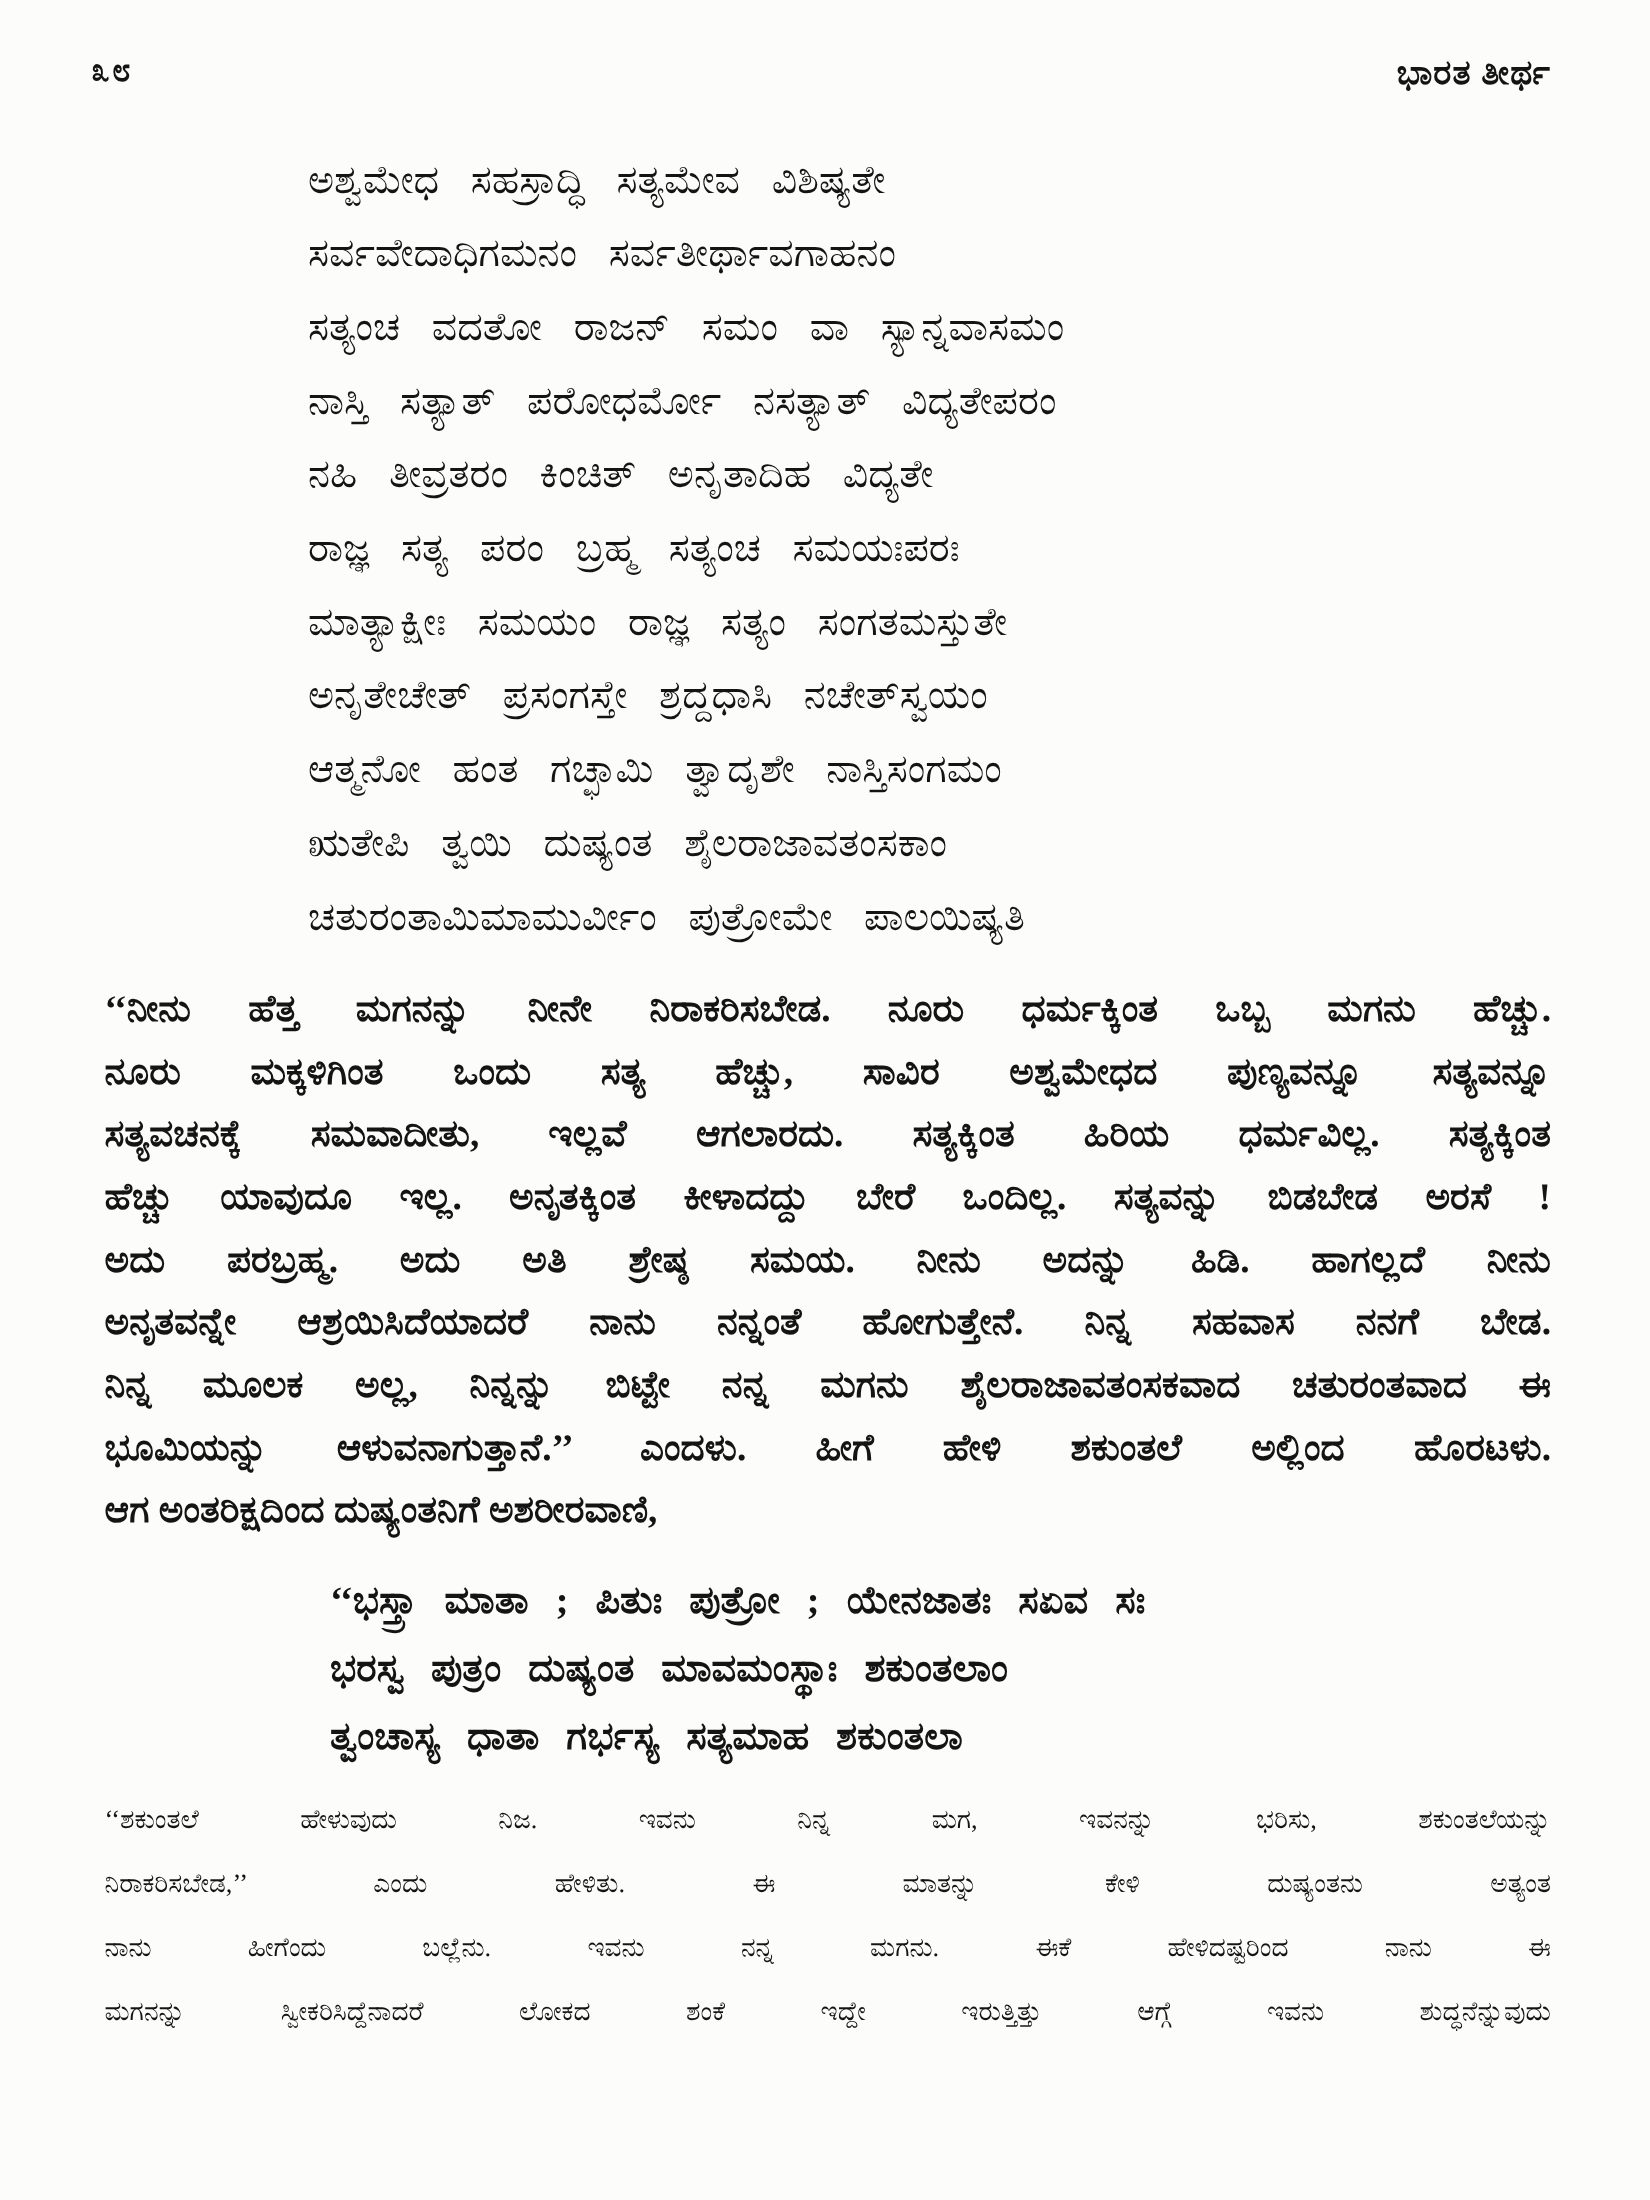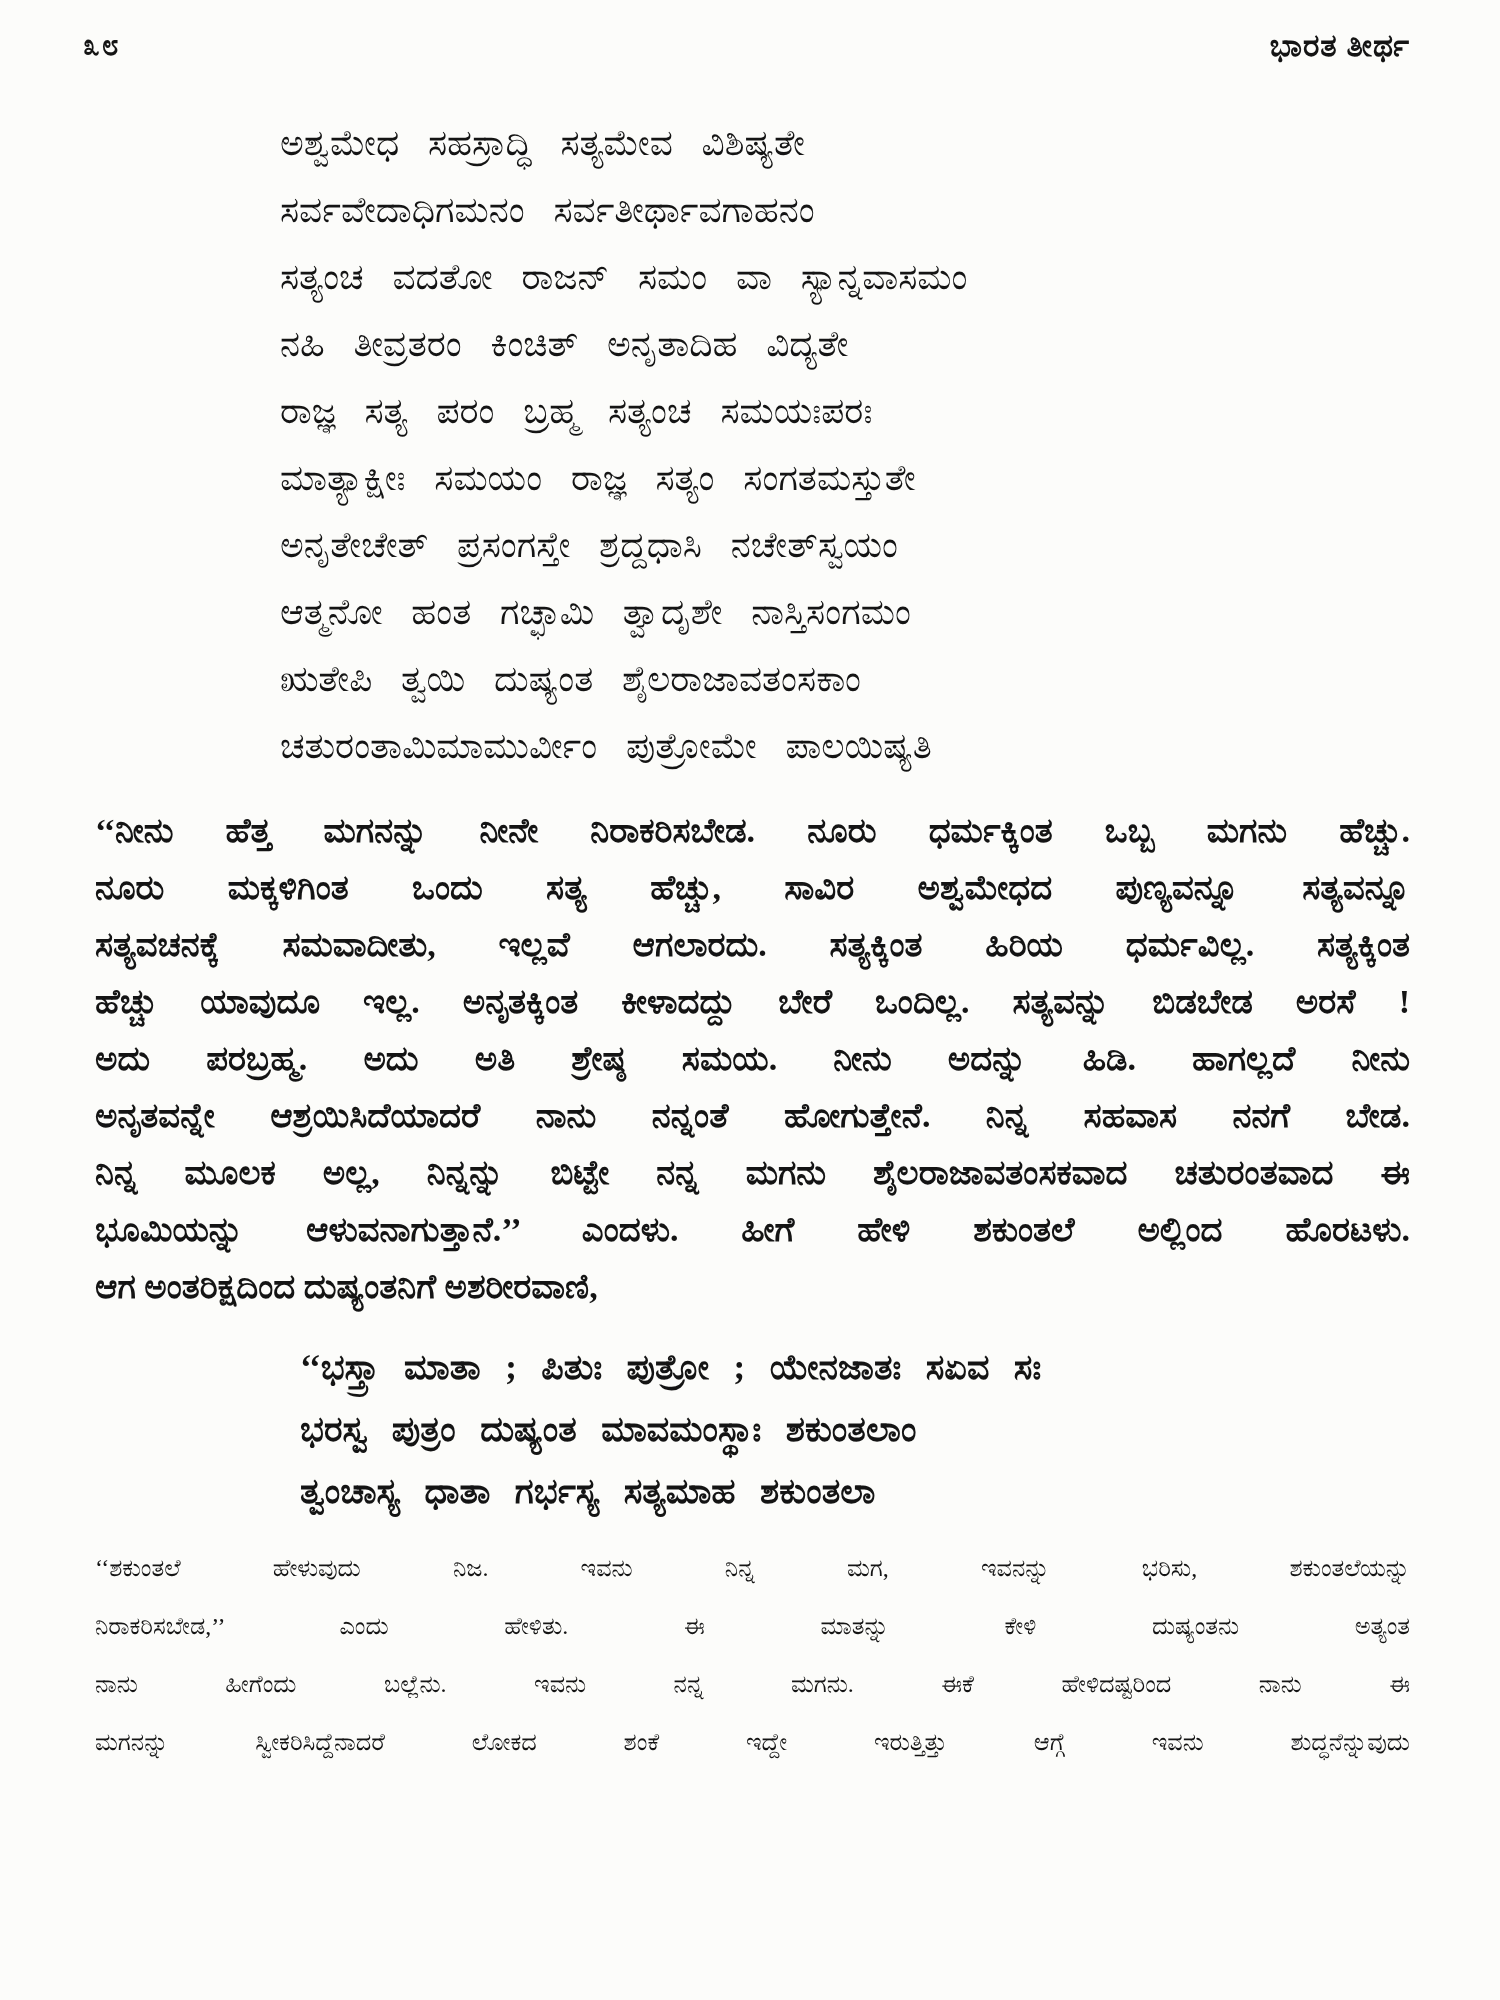--- a/index.html
+++ b/index.html
@@ -9,21 +9,21 @@
   }
   .page {
     position: relative;
     width: 1500px;
     height: 2000px;
     margin: 0 auto;
     background: #fcfcfa;
     color: #141414;
     font-family: "Liberation Serif", "DejaVu Serif", serif;
     box-sizing: border-box;
-    padding: 28px 90px 0 95px;
+    padding: 48px 90px 0 95px;
     overflow: hidden;
   }
   .running-header {
     position: relative;
     height: 44px;
   }
   .page-number {
     position: absolute;
     left: -12px;
     top: 0;
@@ -90,20 +90,21 @@
 
   <div class="running-header">
     <span class="page-number">೩೮</span>
     <div class="book-title">ಭಾರತ ತೀರ್ಥ</div>
   </div>
 
   <div class="verse-block">
       <div class="verse-line">ಅಶ್ವಮೇಧ ಸಹಸ್ರಾದ್ಧಿ ಸತ್ಯಮೇವ ವಿಶಿಷ್ಯತೇ</div>
       <div class="verse-line">ಸರ್ವವೇದಾಧಿಗಮನಂ ಸರ್ವತೀರ್ಥಾವಗಾಹನಂ</div>
       <div class="verse-line">ಸತ್ಯಂಚ ವದತೋ ರಾಜನ್ ಸಮಂ ವಾ ಸ್ಯಾನ್ನವಾಸಮಂ</div>
+      <div class="verse-line">ನಾಸ್ತಿ ಸತ್ಯಾತ್ ಪರೋಧರ್ಮೋ ನಸತ್ಯಾತ್ ವಿದ್ಯತೇಪರಂ</div>
       <div class="verse-line">ನಹಿ ತೀವ್ರತರಂ ಕಿಂಚಿತ್ ಅನೃತಾದಿಹ ವಿದ್ಯತೇ</div>
       <div class="verse-line">ರಾಜ್ಞ ಸತ್ಯ ಪರಂ ಬ್ರಹ್ಮ ಸತ್ಯಂಚ ಸಮಯಃಪರಃ</div>
       <div class="verse-line">ಮಾತ್ಯಾಕ್ಷೀಃ ಸಮಯಂ ರಾಜ್ಞ ಸತ್ಯಂ ಸಂಗತಮಸ್ತುತೇ</div>
       <div class="verse-line">ಅನೃತೇಚೇತ್ ಪ್ರಸಂಗಸ್ತೇ ಶ್ರದ್ದಧಾಸಿ ನಚೇತ್‌ಸ್ವಯಂ</div>
       <div class="verse-line">ಆತ್ಮನೋ ಹಂತ ಗಚ್ಛಾಮಿ ತ್ವಾದೃಶೇ ನಾಸ್ತಿಸಂಗಮಂ</div>
       <div class="verse-line">ಋತೇಪಿ ತ್ವಯಿ ದುಷ್ಯಂತ ಶೈಲರಾಜಾವತಂಸಕಾಂ</div>
       <div class="verse-line">ಚತುರಂತಾಮಿಮಾಮುರ್ವೀಂ ಪುತ್ರೋಮೇ ಪಾಲಯಿಷ್ಯತಿ</div>
     </div>
 
   <div class="body-paragraph last-line-left">

